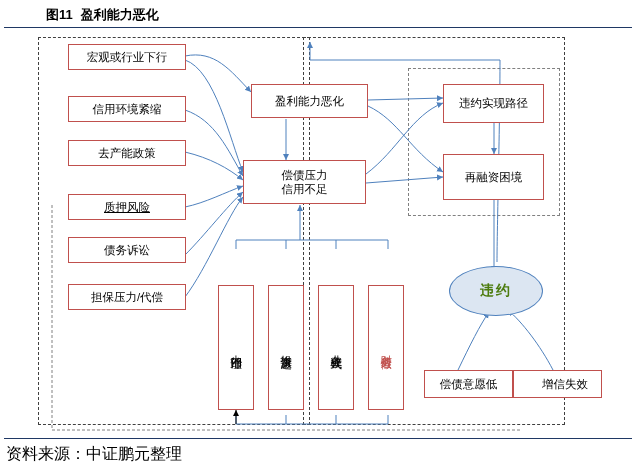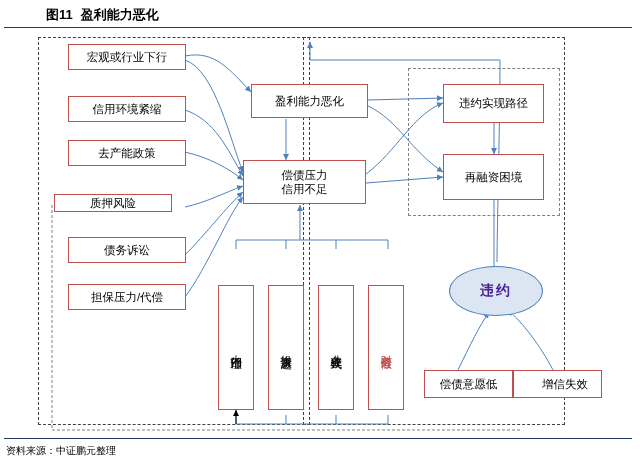--- a/index.html
+++ b/index.html
@@ -34,21 +34,21 @@
   .fig-title .num {
     margin-right: 8px;
     padding-left: 40px;
   }
 
   
   .source {
     position: absolute;
     left: 6px;
     top: 444px;
-    font-size: 10px;
+    font-size: 16px;
     color: #000000;
     white-space: nowrap;
   }
 
   
   .rule-top {
     position: absolute;
     left: 4px;
     top: 27px;
     width: 628px;
@@ -117,21 +117,21 @@
   
   .ellipse {
     position: absolute;
     box-sizing: border-box;
     border: 1px solid #4f81bd;
     background: #dce6f2;
     border-radius: 50%;
     display: flex;
     align-items: center;
     justify-content: center;
-    color: #4c1d95;
+    color: #4d7c0f;
     font-size: 14px;
     font-weight: bold;
     letter-spacing: 2px;
   }
 </style>
 </head>
 <body>
 
 <div id="page">
 
@@ -209,21 +209,21 @@
 
   <div class="node" style="left:68px; top:44px; width:118px; height:26px;">
     <span>宏观或行业下行</span>
   </div>
   <div class="node" style="left:68px; top:96px; width:118px; height:26px;">
     <span>信用环境紧缩</span>
   </div>
   <div class="node" style="left:68px; top:140px; width:118px; height:26px;">
     <span>去产能政策</span>
   </div>
-  <div class="node" style="left:54px; top:194px; width:118px; height:18px;">
+  <div class="node" style="left:68px; top:194px; width:118px; height:26px;text-decoration:underline;">
     <span>质押风险</span>
   </div>
   <div class="node" style="left:68px; top:237px; width:118px; height:26px;">
     <span>债务诉讼</span>
   </div>
   <div class="node" style="left:68px; top:284px; width:118px; height:26px;">
     <span>担保压力/代偿</span>
   </div>
 
   <div class="node" style="left:251px; top:84px; width:117px; height:34px;">

